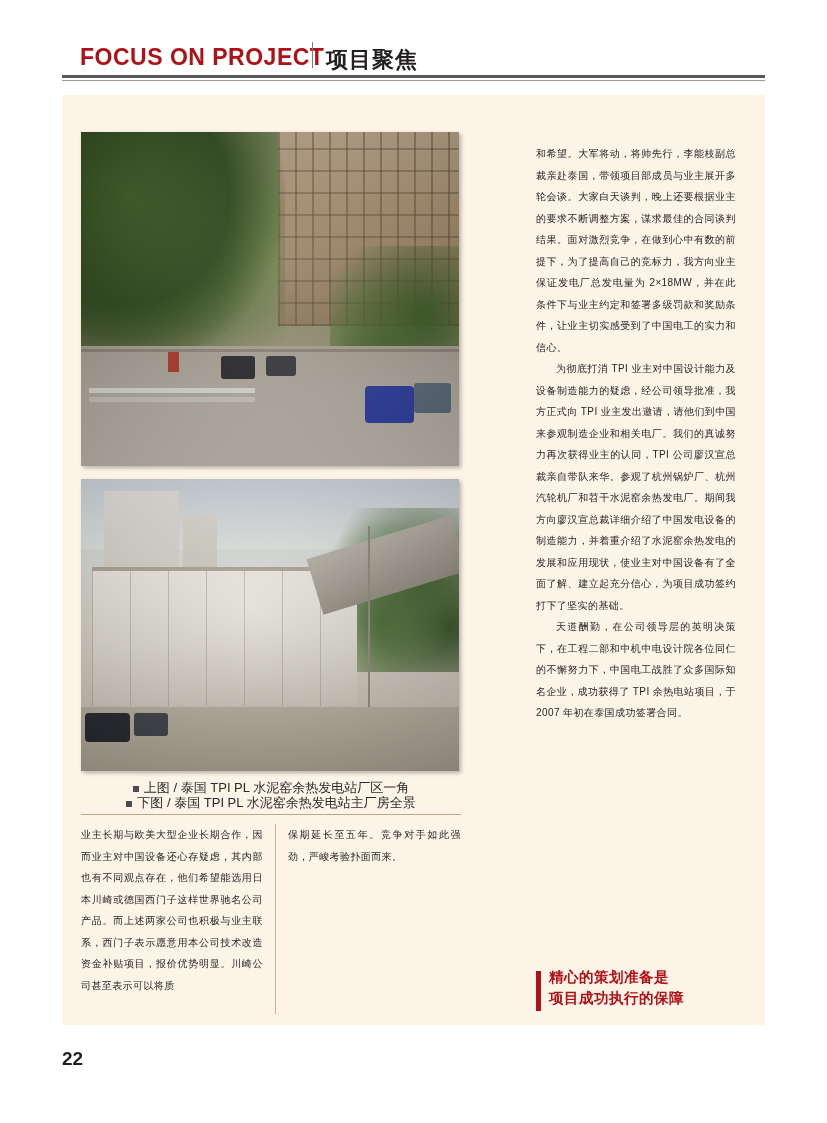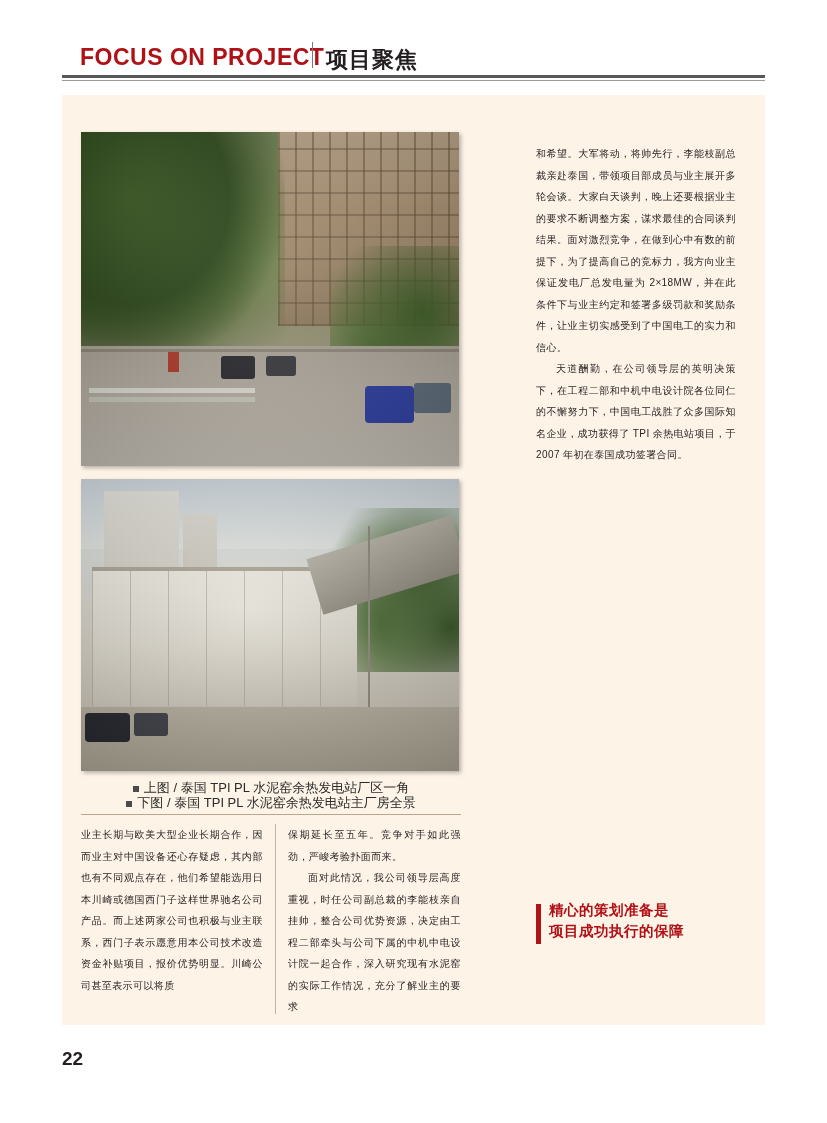--- a/index.html
+++ b/index.html
@@ -222,21 +222,21 @@
     background: #c3b49d;
   }
   #col-right { left: 536px; top: 143px; width: 200px; }
 
   .indent { text-indent: 2em; }
 
   
   .pullquote {
     position: absolute;
     left: 536px;
-    top: 900px;
+    top: 967px;
     width: 205px;
   }
   .pq-bar {
     position: absolute;
     left: 0; top: 4px;
     width: 5px; height: 40px;
     background: #b01116;
   }
   .pq-text {
     margin-left: 13px;
@@ -327,25 +327,25 @@
       <span class="cap-sq"></span><span>下图 / 泰国 TPI PL 水泥窑余热发电站主厂房全景</span>
     </div>
   </div>
 
   <div class="lc-rule"></div>
   <div class="col-sep"></div>
 
   <div class="col" id="col-bl-1">业主长期与欧美大型企业长期合作，因而业主对中国设备还心存疑虑，其内部也有不同观点存在，他们希望能选用日本川崎或德国西门子这样世界驰名公司产品。而上述两家公司也积极与业主联系，西门子表示愿意用本公司技术改造资金补贴项目，报价优势明显。川崎公司甚至表示可以将质</div>
   <div class="col" id="col-bl-2">
     <div>保期延长至五年。竞争对手如此强劲，严峻考验扑面而来。</div>
-    <div class="indent">面对此情况，我公司领导层高度重视，时任公司副总裁的李能枝亲自挂帅，整合公司优势资源，决定由工程二部牵头与公司下属的中机中电设计院一起合作，深入研究现有水泥窑的实际工作情况，充分了解业主的要求</div>
   </div>
 
   <div class="col" id="col-right">
     <div>和希望。大军将动，将帅先行，李能枝副总裁亲赴泰国，带领项目部成员与业主展开多轮会谈。大家白天谈判，晚上还要根据业主的要求不断调整方案，谋求最佳的合同谈判结果。面对激烈竞争，在做到心中有数的前提下，为了提高自己的竞标力，我方向业主保证发电厂总发电量为 2×18MW，并在此条件下与业主约定和签署多级罚款和奖励条件，让业主切实感受到了中国电工的实力和信心。</div>
+    <div class="indent">为彻底打消 TPI 业主对中国设计能力及设备制造能力的疑虑，经公司领导批准，我方正式向 TPI 业主发出邀请，请他们到中国来参观制造企业和相关电厂。我们的真诚努力再次获得业主的认同，TPI 公司廖汉宣总裁亲自带队来华。参观了杭州锅炉厂、杭州汽轮机厂和苕干水泥窑余热发电厂。期间我方向廖汉宣总裁详细介绍了中国发电设备的制造能力，并着重介绍了水泥窑余热发电的发展和应用现状，使业主对中国设备有了全面了解、建立起充分信心，为项目成功签约打下了坚实的基础。</div>
     <div class="indent">天道酬勤，在公司领导层的英明决策下，在工程二部和中机中电设计院各位同仁的不懈努力下，中国电工战胜了众多国际知名企业，成功获得了 TPI 余热电站项目，于 2007 年初在泰国成功签署合同。</div>
   </div>
 
   <div class="pullquote">
     <div class="pq-bar"></div>
     <div class="pq-text">
       <div>精心的策划准备是</div>
       <div>项目成功执行的保障</div>
     </div>
   </div>

